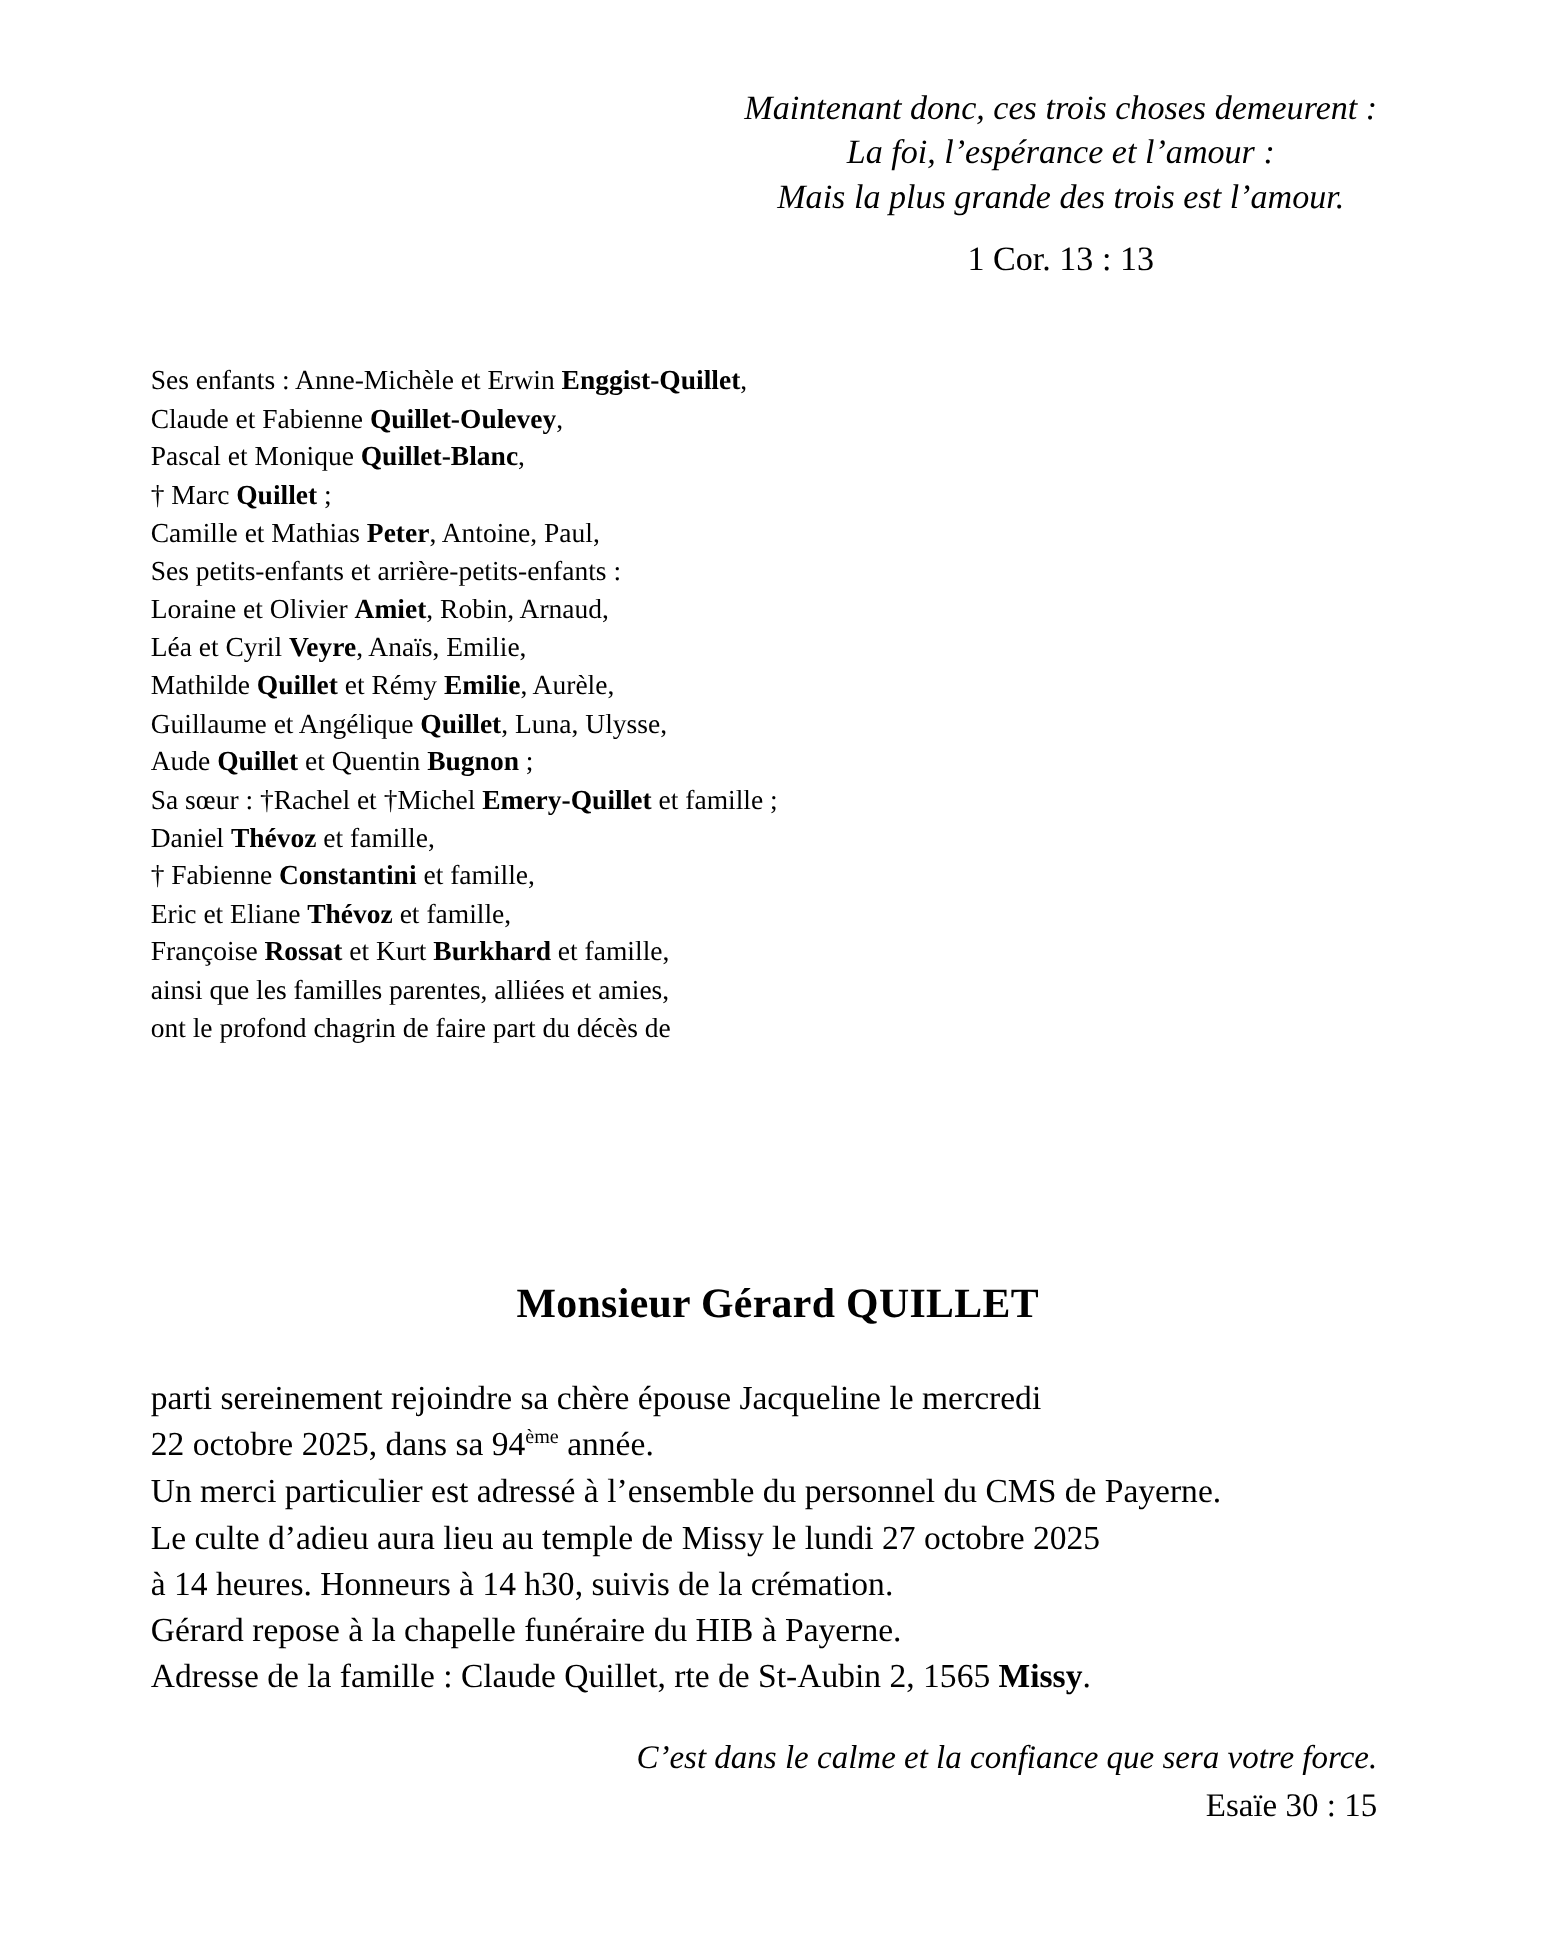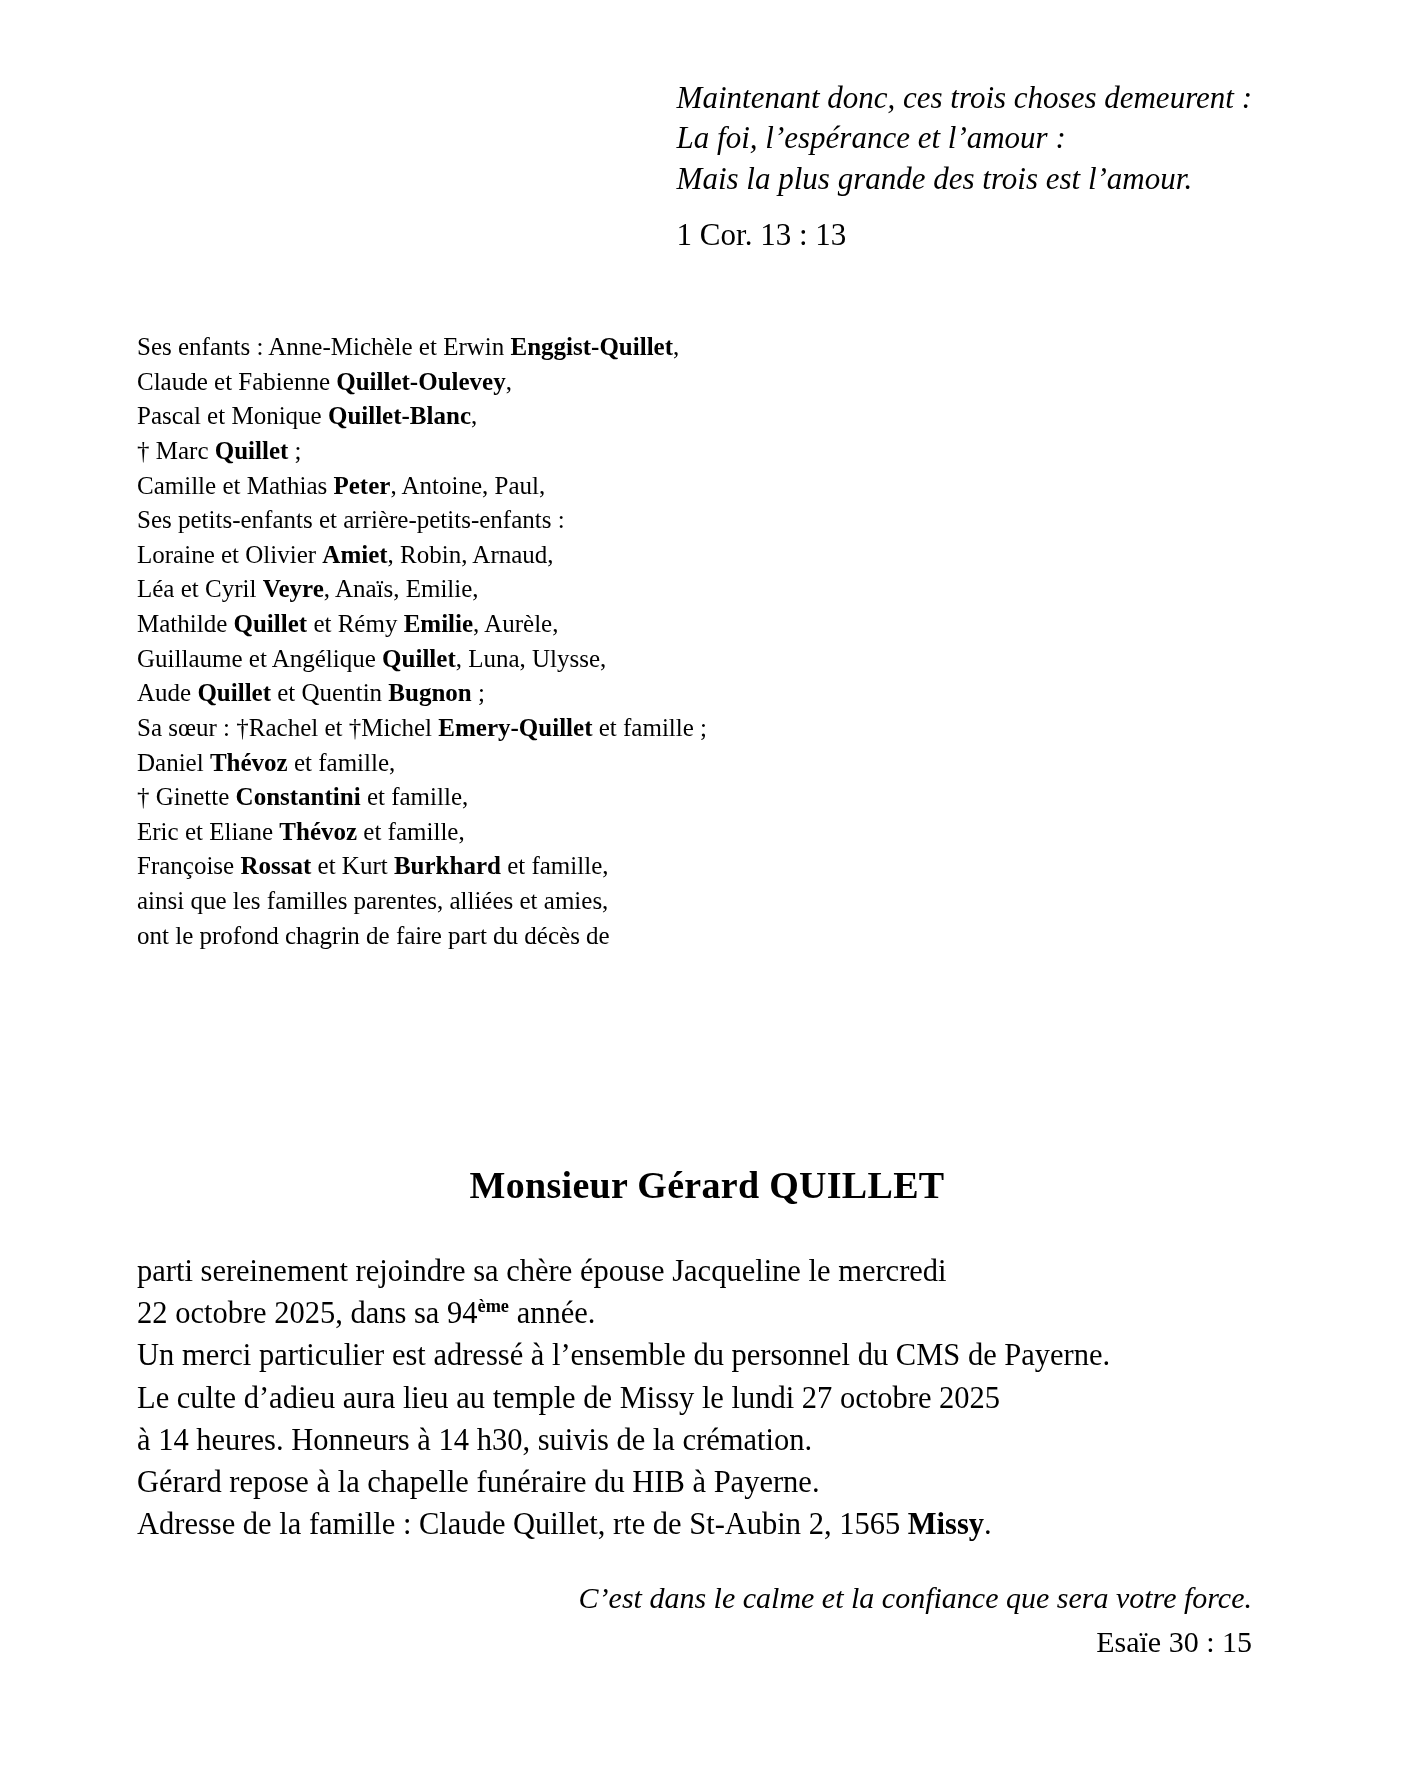--- a/index.html
+++ b/index.html
@@ -20,21 +20,21 @@
     width: 1418px;
     height: 1772px;
     box-sizing: border-box;
   }
 
   
   .epigraph {
     position: absolute;
     top: 78px;
     right: 166px;
-    text-align: left;
+    text-align: center;
     font-style: italic;
     font-size: 31px;
     line-height: 1.30;
     white-space: nowrap;
     font-family: Liberation Serif, serif;
   }
   .epigraph .ref {
     font-style: normal;
     display: block;
     margin-top: 16px;
@@ -74,21 +74,20 @@
     left: 137px;
     font-size: 30.5px;
     line-height: 1.385;
     white-space: nowrap;
   }
   .details-block .line { display: block; }
   sup.ord {
     font-size: 0.6em;
     vertical-align: super;
     line-height: 0;
-    font-weight: bold;
   }
 
   
   .epigraph-bottom {
     position: absolute;
     top: 1578px;
     right: 166px;
     text-align: right;
     font-size: 30px;
     line-height: 1.30;
@@ -123,21 +122,21 @@
       <span class="line"><span>† Marc </span><b>Quillet</b><span> ;</span></span>
       <span class="line"><span>Camille et Mathias </span><b>Peter</b><span>, Antoine, Paul,</span></span>
       <span class="line"><span>Ses petits-enfants et arrière-petits-enfants :</span></span>
       <span class="line"><span>Loraine et Olivier </span><b>Amiet</b><span>, Robin, Arnaud,</span></span>
       <span class="line"><span>Léa et Cyril </span><b>Veyre</b><span>, Anaïs, Emilie,</span></span>
       <span class="line"><span>Mathilde </span><b>Quillet</b><span> et Rémy </span><b>Emilie</b><span>, Aurèle,</span></span>
       <span class="line"><span>Guillaume et Angélique </span><b>Quillet</b><span>, Luna, Ulysse,</span></span>
       <span class="line"><span>Aude </span><b>Quillet</b><span> et Quentin </span><b>Bugnon</b><span> ;</span></span>
       <span class="line"><span>Sa sœur : †Rachel et †Michel </span><b>Emery-Quillet</b><span> et famille ;</span></span>
       <span class="line"><span>Daniel </span><b>Thévoz</b><span> et famille,</span></span>
-      <span class="line"><span>† Ginette </span><b>Constantini</b><span> et famille,</span></span>
+      <span class="line"><span>† Fabienne </span><b>Constantini</b><span> et famille,</span></span>
       <span class="line"><span>Eric et Eliane </span><b>Thévoz</b><span> et famille,</span></span>
       <span class="line"><span>Françoise </span><b>Rossat</b><span> et Kurt </span><b>Burkhard</b><span> et famille,</span></span>
       <span class="line"><span>ainsi que les familles parentes, alliées et amies,</span></span>
       <span class="line"><span>ont le profond chagrin de faire part du décès de</span></span>
     </div>
 
   <div class="deceased-name">Monsieur Gérard QUILLET</div>
 
   <div class="details-block" id="details-text">
       <span class="line"><span>parti sereinement rejoindre sa chère épouse Jacqueline le mercredi</span></span>

